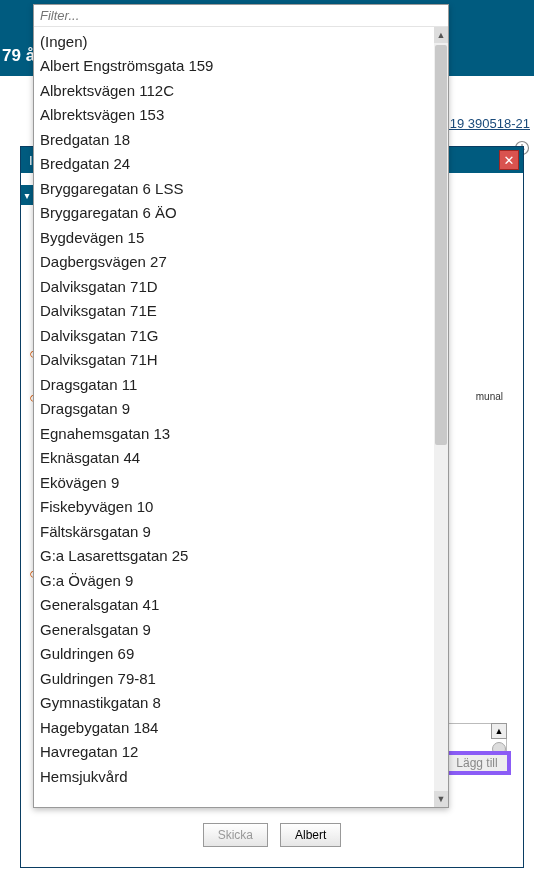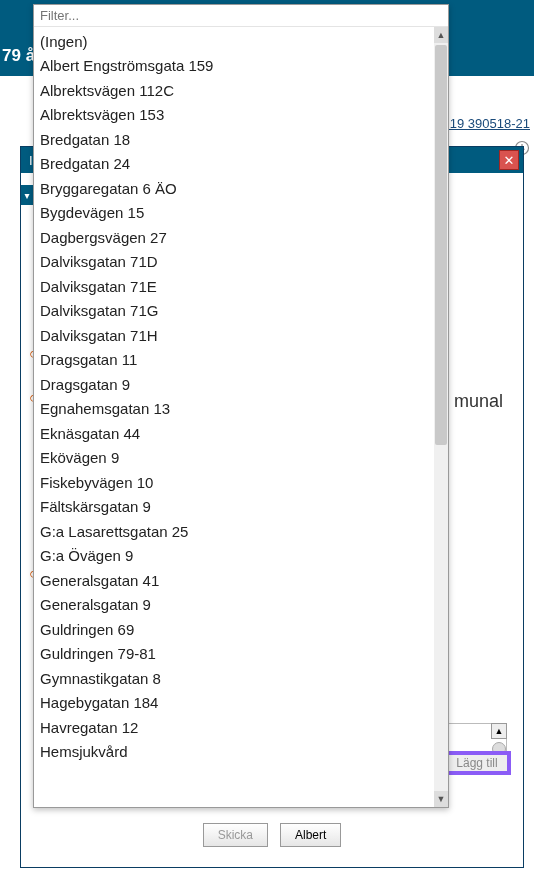--- a/index.html
+++ b/index.html
@@ -92,21 +92,21 @@
     color: #fff;
     font-size: 10px;
     display: flex;
     align-items: center;
     justify-content: center;
   }
   .bg-word {
     position: absolute;
     right: 20px;
     top: 218px;
-    font-size: 18px;
+    font-size: 10px;
     color: #333;
   }
   .annot { position: absolute; left: 8px; color:#d35400; font-size:16px; }
   .a1 { top: 172px; }
   .a2 { top: 216px; }
   .a3 { top: 392px; }
 
   .whitebox {
     position: absolute;
     right: 16px;
@@ -201,20 +201,21 @@
     box-shadow: 0 2px 6px rgba(0,0,0,0.25);
     display: flex;
     flex-direction: column;
   }
   .filter-input {
     height: 22px;
     border: none;
     border-bottom: 1px solid #e4e4e4;
     padding: 0 6px;
     font-size: 13px;
+    font-style: italic;
     color: #999;
     outline: none;
   }
   .list-wrap {
     flex: 1;
     position: relative;
     overflow: hidden;
   }
   .list {
     position: absolute;
@@ -314,20 +315,21 @@
 <div class="dropdown">
   <input class="filter-input" placeholder="Filter..." style="">
   <div class="list-wrap">
     <div class="list" id="dd-list">
         <div class="item">(Ingen)</div>
         <div class="item">Albert Engströmsgata 159</div>
         <div class="item">Albrektsvägen 112C</div>
         <div class="item">Albrektsvägen 153</div>
         <div class="item">Bredgatan 18</div>
         <div class="item">Bredgatan 24</div>
+        <div class="item">Bryggaregatan 6 LSS</div>
         <div class="item">Bryggaregatan 6 ÄO</div>
         <div class="item">Bygdevägen 15</div>
         <div class="item">Dagbergsvägen 27</div>
         <div class="item">Dalviksgatan 71D</div>
         <div class="item">Dalviksgatan 71E</div>
         <div class="item">Dalviksgatan 71G</div>
         <div class="item">Dalviksgatan 71H</div>
         <div class="item">Dragsgatan 11</div>
         <div class="item">Dragsgatan 9</div>
         <div class="item">Egnahemsgatan 13</div>

